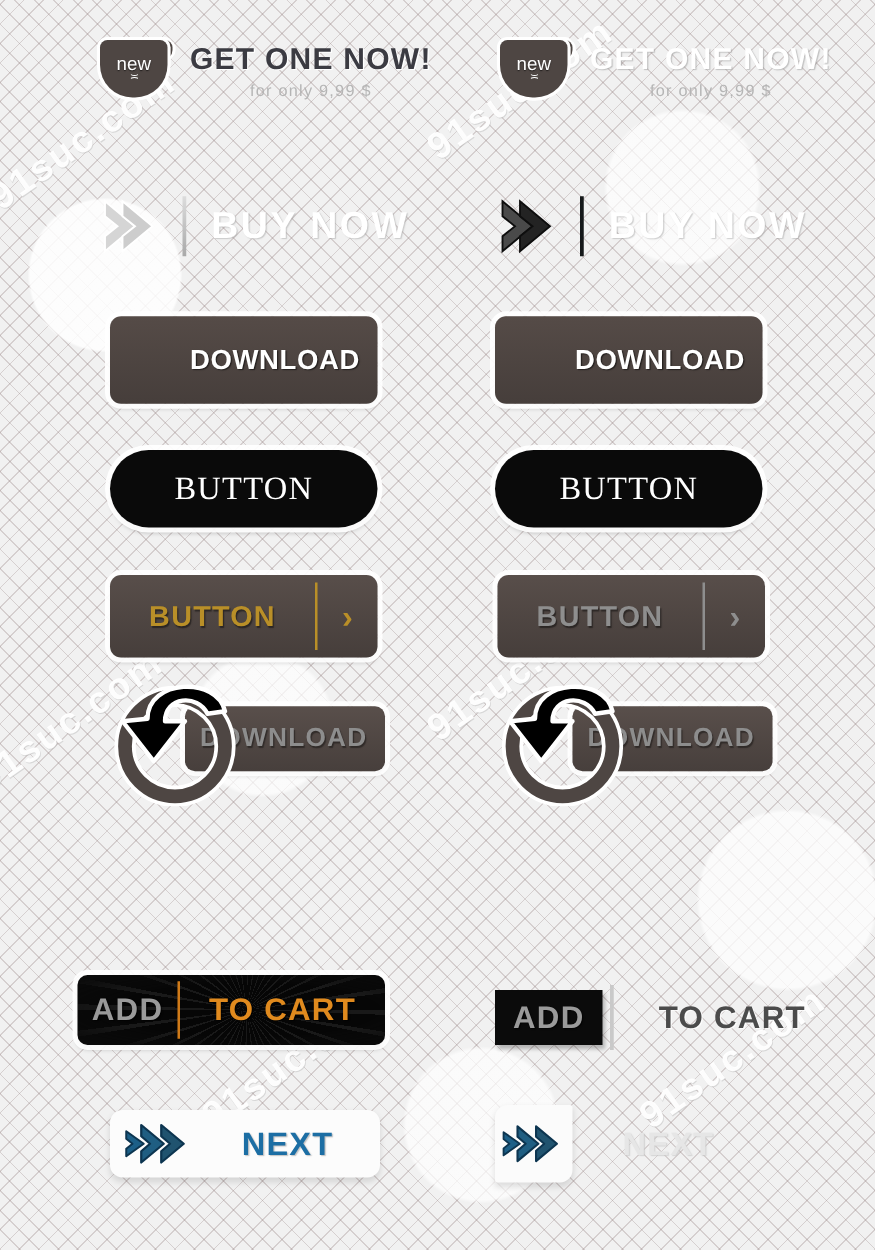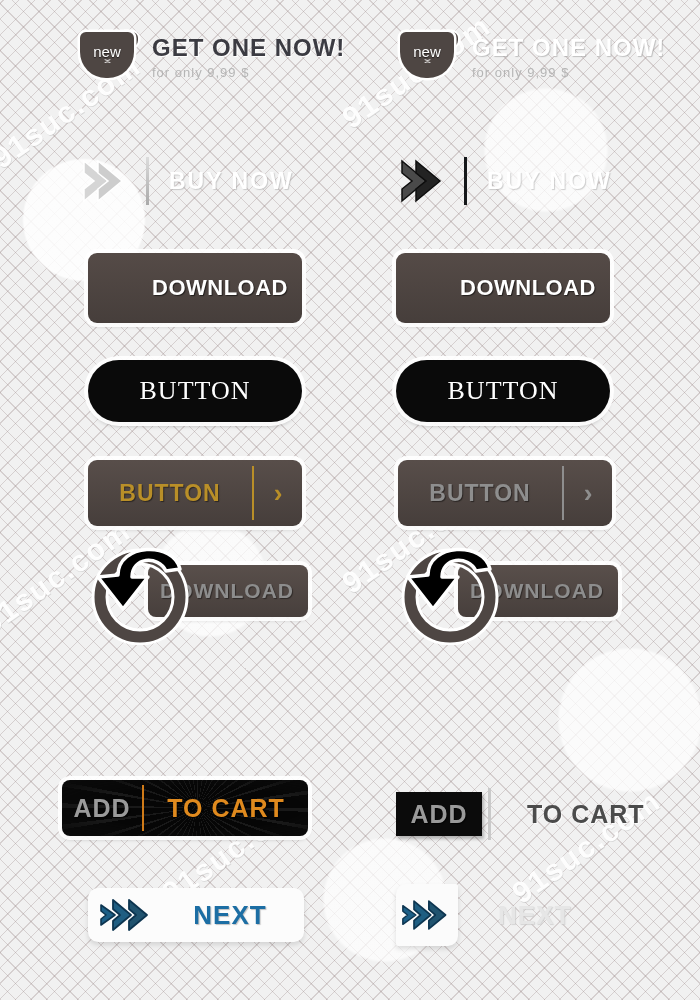--- a/index.html
+++ b/index.html
@@ -77,32 +77,33 @@
     color:#fff;font-size:9px;line-height:5px;letter-spacing:-1px;
   }
   .promo-txt{margin-left:14px;padding-top:6px;}
   .promo-main{
     font-size:24px;font-weight:bold;letter-spacing:1px;
     font-family:"Liberation Sans",sans-serif;
   }
   .promo-sub{
     font-size:13px;letter-spacing:1px;margin-top:3px;
     font-family:"Liberation Sans",sans-serif;
+    margin-left:48px;
   }
   .promo-a .promo-main{color:#3b3b42;text-shadow:1px 1px 0 #fff;}
   .promo-a .promo-sub{color:#b5b5b5;}
   .promo-b .promo-main{color:#ffffff;text-shadow:1px 1px 1px rgba(160,160,160,.6);}
   .promo-b .promo-sub{color:#b5b5b5;}
 
   
   .buynow{display:flex;align-items:center;}
   .bn-chev{width:52px;height:52px;flex:none;}
   .bn-div{width:3px;height:48px;margin:0 20px 0 16px;flex:none;}
   .bn-txt{
-    font-size:23px;font-weight:bold;letter-spacing:2px;color:#ffffff;
+    font-size:30px;font-weight:bold;letter-spacing:2px;color:#ffffff;
     font-family:"Liberation Sans",sans-serif;
     text-shadow:1px 1px 1px rgba(170,170,170,.55);
   }
   .bn-a .bn-div{background:linear-gradient(to bottom,#dcdcdc,#a9a9a9);}
   .bn-b .bn-div{background:#15181a;}
 
   
   .slab{
     width:214px;height:70px;border-radius:9px;
     background:linear-gradient(to bottom,#554b47,#463e3b);

